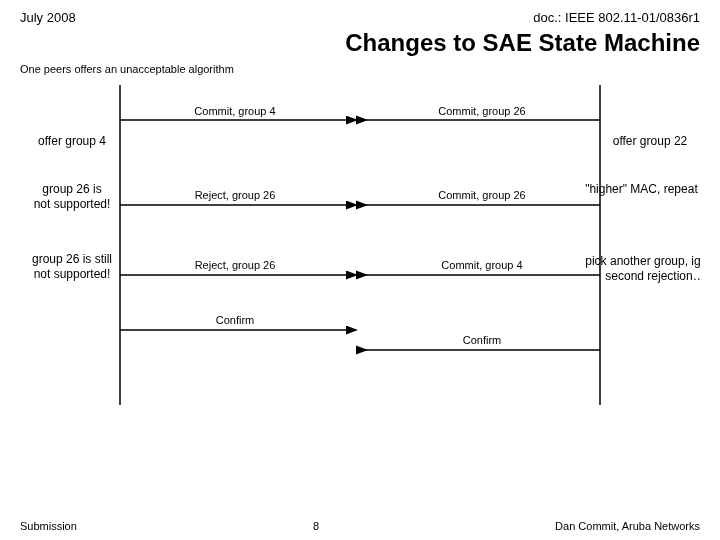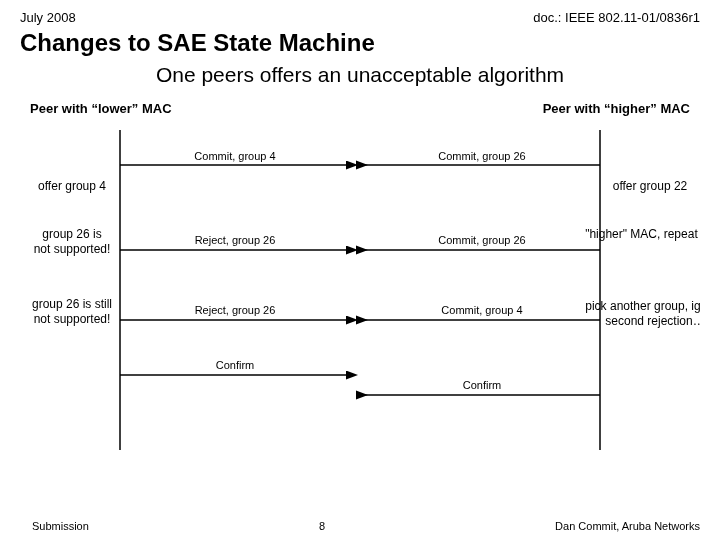--- a/index.html
+++ b/index.html
@@ -22,30 +22,29 @@
     }
 
     .header-row {
       display: flex;
       justify-content: space-between;
       align-items: flex-start;
       margin-bottom: 4px;
     }
 
     .title {
-      text-align: left;
+      text-align: right;
       font-size: 24px;
       font-weight: bold;
       margin-bottom: 6px;
     }
 
     .subtitle {
-      text-align: center;
-      font-size: 21px;
-      margin-bottom: 14px;
+      text-align: left;
+      font-size: 11px;
     }
 
     .peers-row {
       display: flex;
       justify-content: space-between;
       margin-bottom: 4px;
       font-size: 13px;
       font-weight: bold;
       padding: 0 10px;
     }
@@ -62,42 +61,38 @@
       width: 100%;
       height: 100%;
     }
 
     .footer-row {
       display: flex;
       justify-content: space-between;
       align-items: center;
       position: absolute;
       bottom: 8px;
-      left: 32px;
+      left: 20px;
       right: 20px;
       font-size: 11px;
     }
   </style>
 </head>
 <body>
 
 <div class="page">
 
   <div class="header-row">
     <span>July 2008</span>
     <span>doc.: IEEE 802.11-01/0836r1</span>
   </div>
 
   <div class="title">Changes to SAE State Machine</div>
   <div class="subtitle">One peers offers an unacceptable algorithm</div>
 
-  <div class="peers-row">
-    <span>Peer with “lower” MAC</span>
-    <span>Peer with “higher” MAC</span>
-  </div>
 
   <div class="diagram-area">
     <svg class="diagram" viewBox="0 0 680 350" xmlns="http://www.w3.org/2000/svg">
 
       <line x1="100" y1="10" x2="100" y2="330" stroke="#000" stroke-width="1.5"></line>
 
       <line x1="580" y1="10" x2="580" y2="330" stroke="#000" stroke-width="1.5"></line>
 
       <line x1="100" y1="45" x2="335" y2="45" stroke="#000" stroke-width="1.5" marker-end="url(#arrow)"></line>
 

